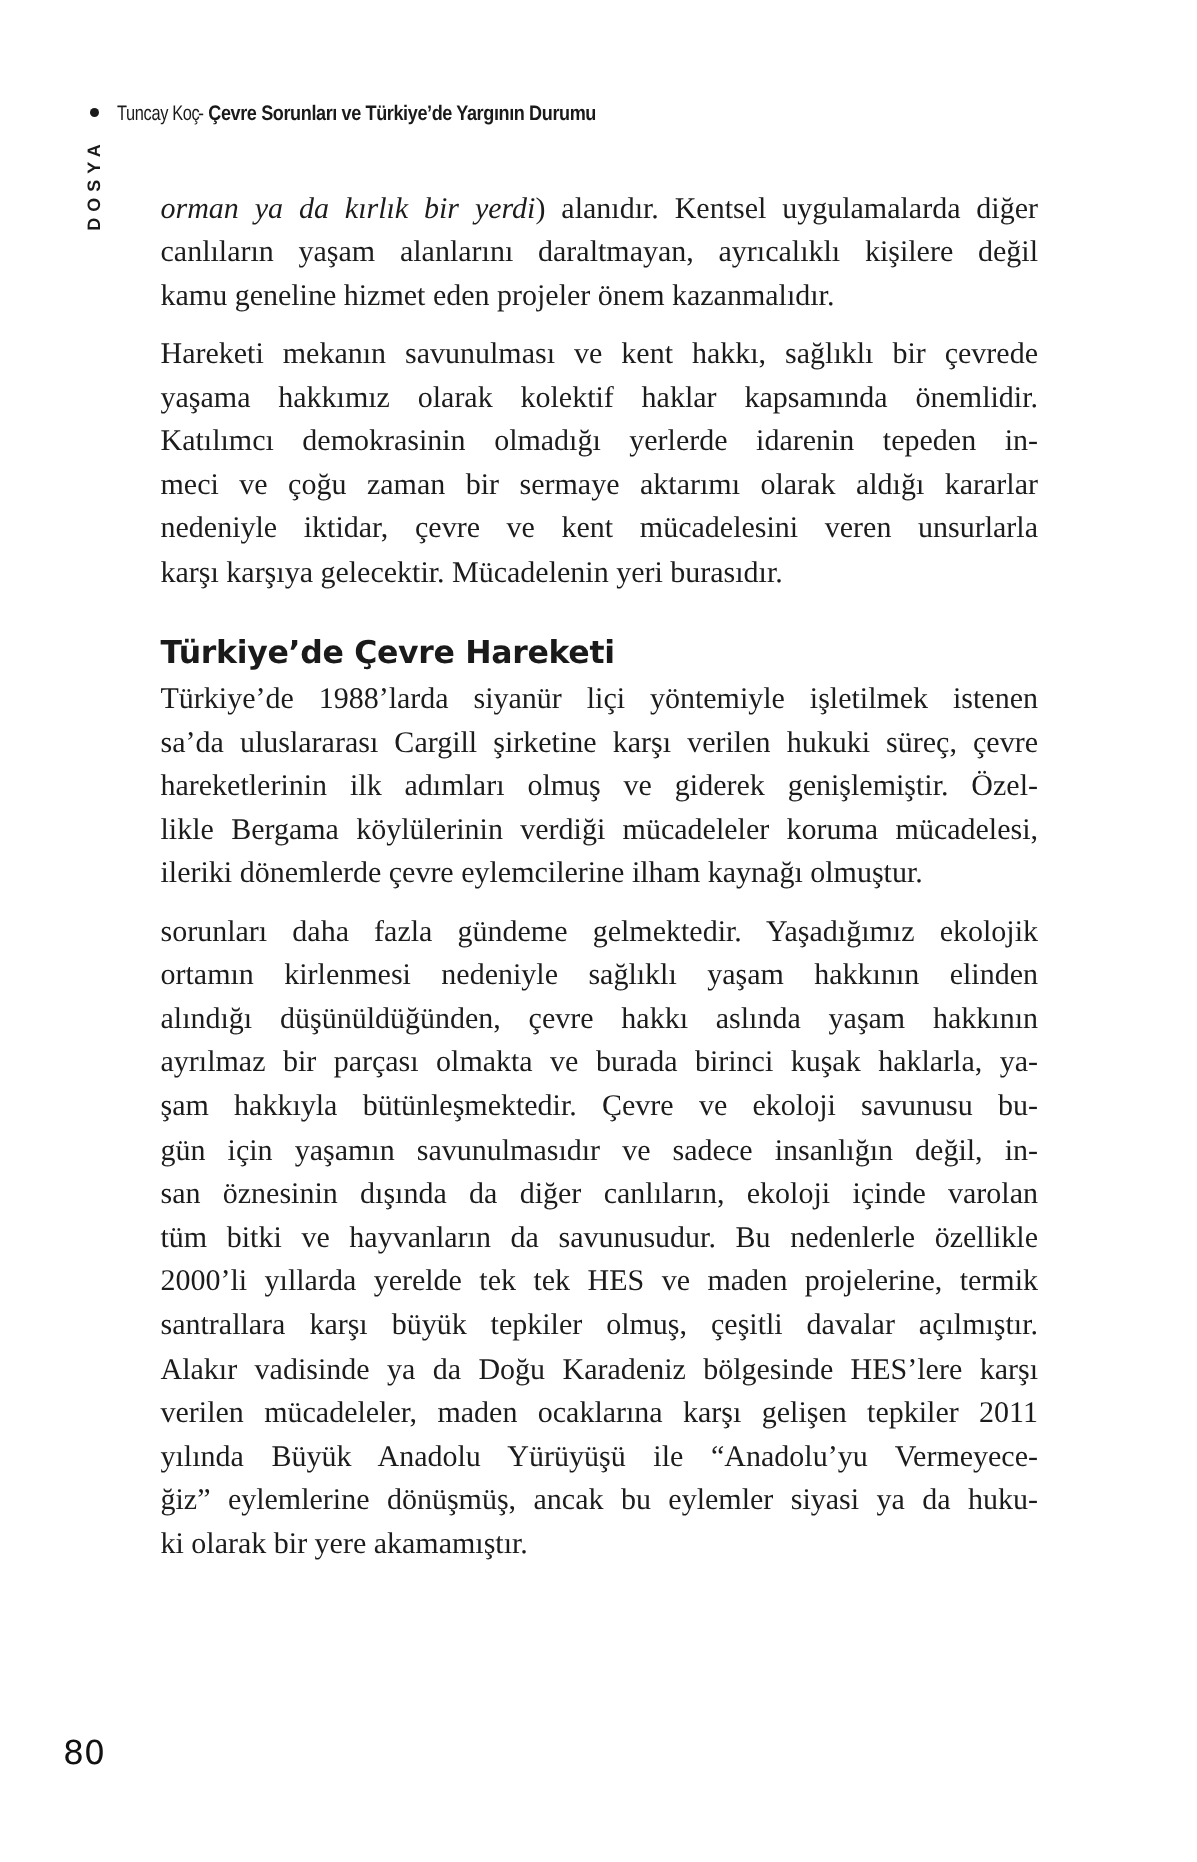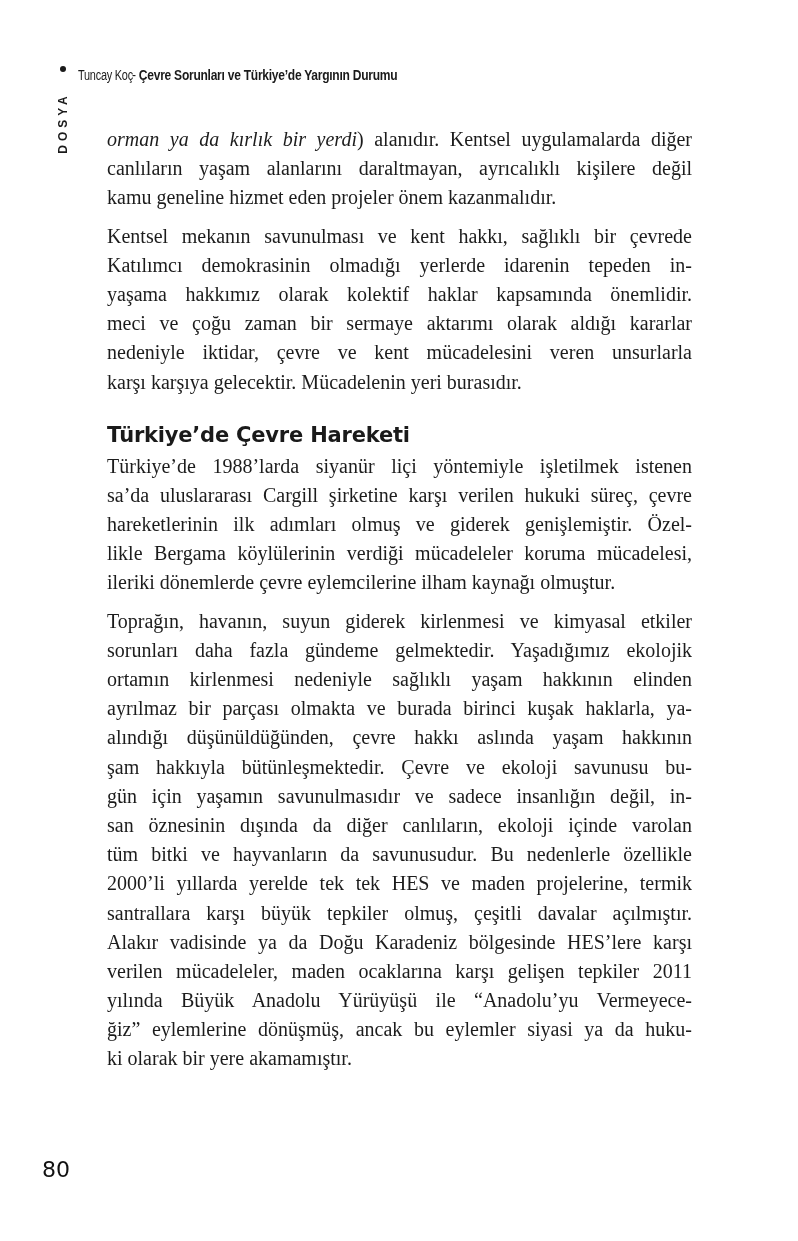--- a/index.html
+++ b/index.html
@@ -11,21 +11,21 @@
     }
     body {
       position: relative;
       color: #1a1a1a;
     }
     .running-header {
       position: absolute;
       left: 60px;
       top: 66px;
       display: flex;
-      align-items: flex-start;
+      align-items: center;
       font-family: "Liberation Sans", "DejaVu Sans", sans-serif;
       font-size: 14px;
       line-height: 18px;
       white-space: nowrap;
       letter-spacing: -0.3px;
     }
     .bullet {
       display: inline-block;
       width: 6px;
       height: 6px;
@@ -129,46 +129,45 @@
 
   <div class="lines">
     <span class="l"><em>orman ya da kırlık bir yerdi</em><span>) alanıdır. Kentsel uygulamalarda diğer</span></span>
     <span class="l">canlıların yaşam alanlarını daraltmayan, ayrıcalıklı kişilere değil</span>
     <span class="l last">kamu geneline hizmet eden projeler önem kazanmalıdır.</span>
   </div>
 
   <div class="para-gap"></div>
 
   <div class="lines">
-    <span class="l">Kentsel mekanın savunulması ve kent hakkı, sağlıklı bir çevrede</span>
+    <span class="l">Hareketi mekanın savunulması ve kent hakkı, sağlıklı bir çevrede</span>
+    <span class="l">yaşama hakkımız olarak kolektif haklar kapsamında önemlidir.</span>
     <span class="l">Katılımcı demokrasinin olmadığı yerlerde idarenin tepeden in-</span>
-    <span class="l">yaşama hakkımız olarak kolektif haklar kapsamında önemlidir.</span>
     <span class="l">meci ve çoğu zaman bir sermaye aktarımı olarak aldığı kararlar</span>
     <span class="l">nedeniyle iktidar, çevre ve kent mücadelesini veren unsurlarla</span>
     <span class="l last">karşı karşıya gelecektir. Mücadelenin yeri burasıdır.</span>
   </div>
 
   <h2 class="section-heading">Türkiye’de Çevre Hareketi</h2>
 
   <div class="lines">
     <span class="l">Türkiye’de 1988’larda siyanür liçi yöntemiyle işletilmek istenen</span>
     <span class="l">sa’da uluslararası Cargill şirketine karşı verilen hukuki süreç, çevre</span>
     <span class="l">hareketlerinin ilk adımları olmuş ve giderek genişlemiştir. Özel-</span>
     <span class="l">likle Bergama köylülerinin verdiği mücadeleler koruma mücadelesi,</span>
     <span class="l last">ileriki dönemlerde çevre eylemcilerine ilham kaynağı olmuştur.</span>
   </div>
 
   <div class="para-gap"></div>
 
   <div class="lines">
-    <span class="l">Toprağın, havanın, suyun giderek kirlenmesi ve kimyasal etkiler</span>
     <span class="l">sorunları daha fazla gündeme gelmektedir. Yaşadığımız ekolojik</span>
     <span class="l">ortamın kirlenmesi nedeniyle sağlıklı yaşam hakkının elinden</span>
+    <span class="l">alındığı düşünüldüğünden, çevre hakkı aslında yaşam hakkının</span>
     <span class="l">ayrılmaz bir parçası olmakta ve burada birinci kuşak haklarla, ya-</span>
-    <span class="l">alındığı düşünüldüğünden, çevre hakkı aslında yaşam hakkının</span>
     <span class="l">şam hakkıyla bütünleşmektedir. Çevre ve ekoloji savunusu bu-</span>
     <span class="l">gün için yaşamın savunulmasıdır ve sadece insanlığın değil, in-</span>
     <span class="l">san öznesinin dışında da diğer canlıların, ekoloji içinde varolan</span>
     <span class="l">tüm bitki ve hayvanların da savunusudur. Bu nedenlerle özellikle</span>
     <span class="l">2000’li yıllarda yerelde tek tek HES ve maden projelerine, termik</span>
     <span class="l">santrallara karşı büyük tepkiler olmuş, çeşitli davalar açılmıştır.</span>
     <span class="l">Alakır vadisinde ya da Doğu Karadeniz bölgesinde HES’lere karşı</span>
     <span class="l">verilen mücadeleler, maden ocaklarına karşı gelişen tepkiler 2011</span>
     <span class="l">yılında Büyük Anadolu Yürüyüşü ile “Anadolu’yu Vermeyece-</span>
     <span class="l">ğiz” eylemlerine dönüşmüş, ancak bu eylemler siyasi ya da huku-</span>

